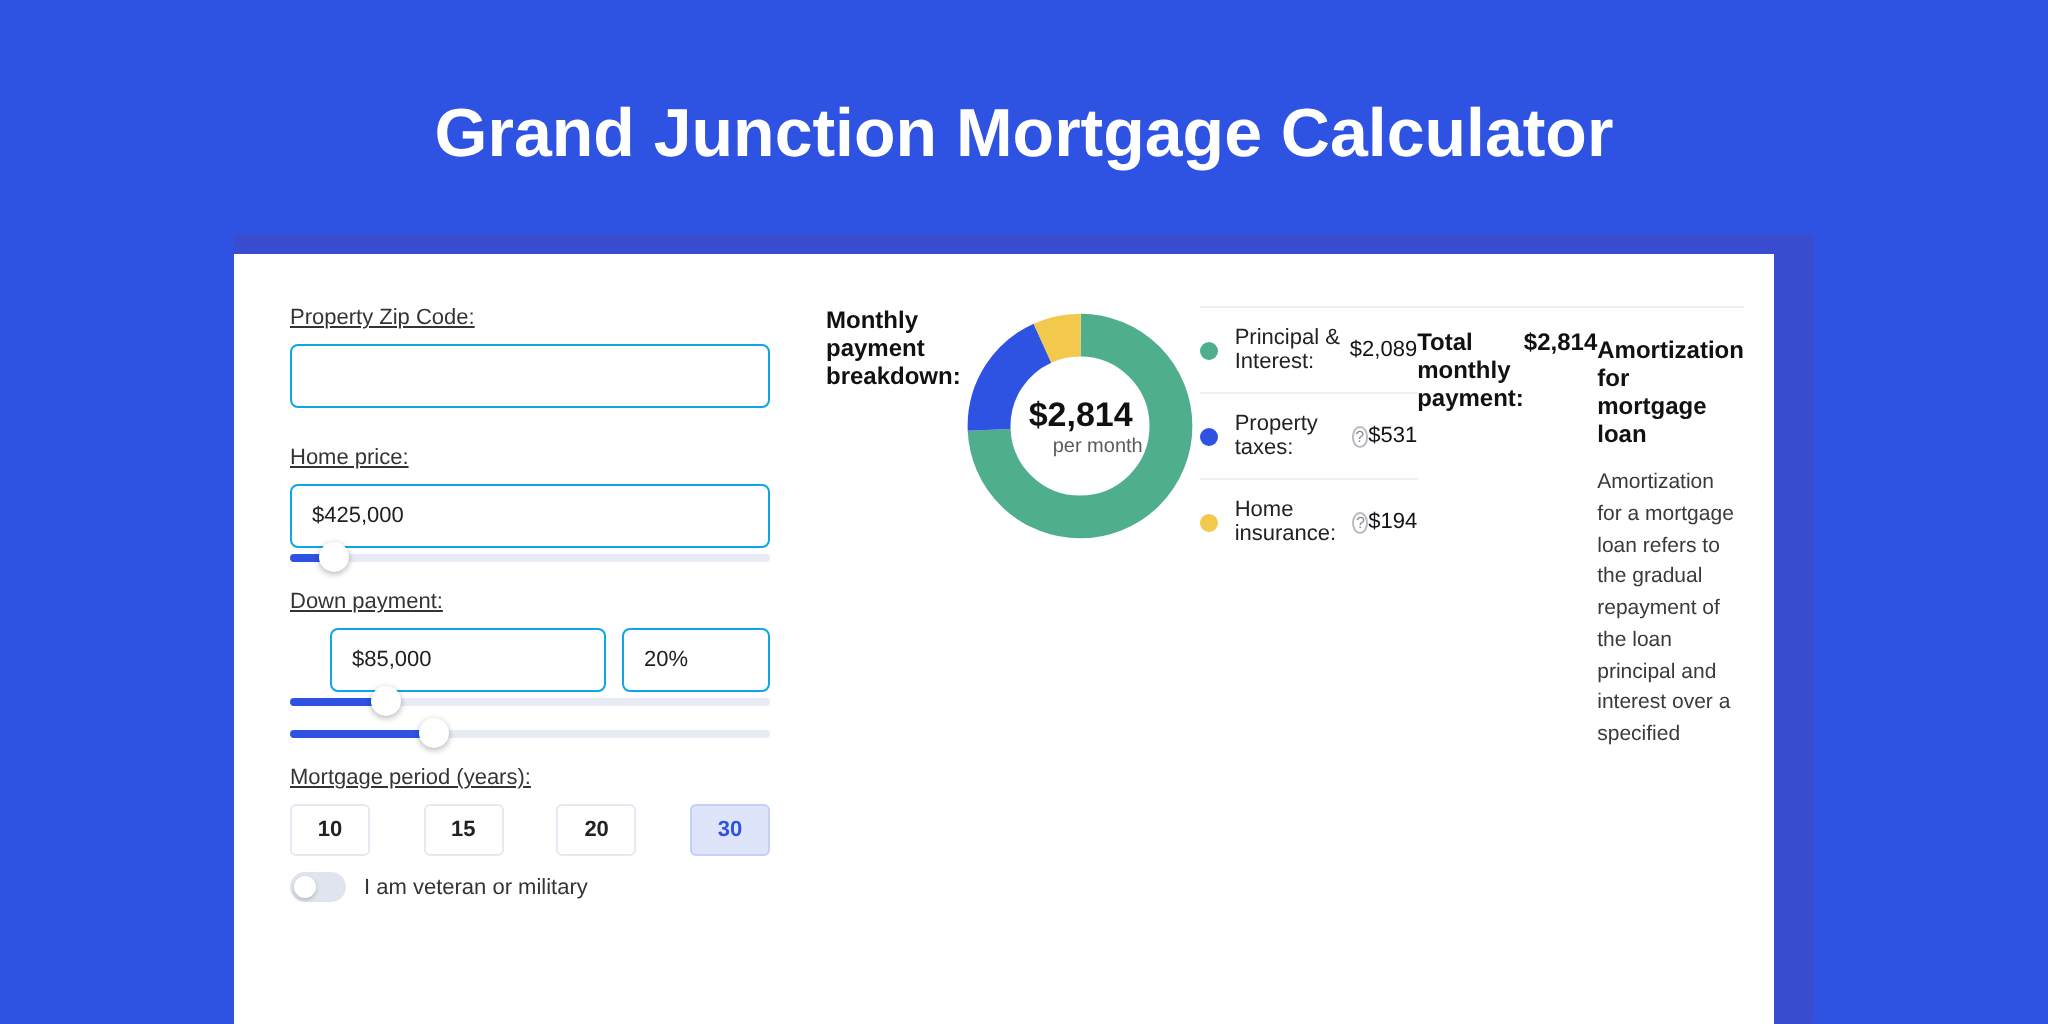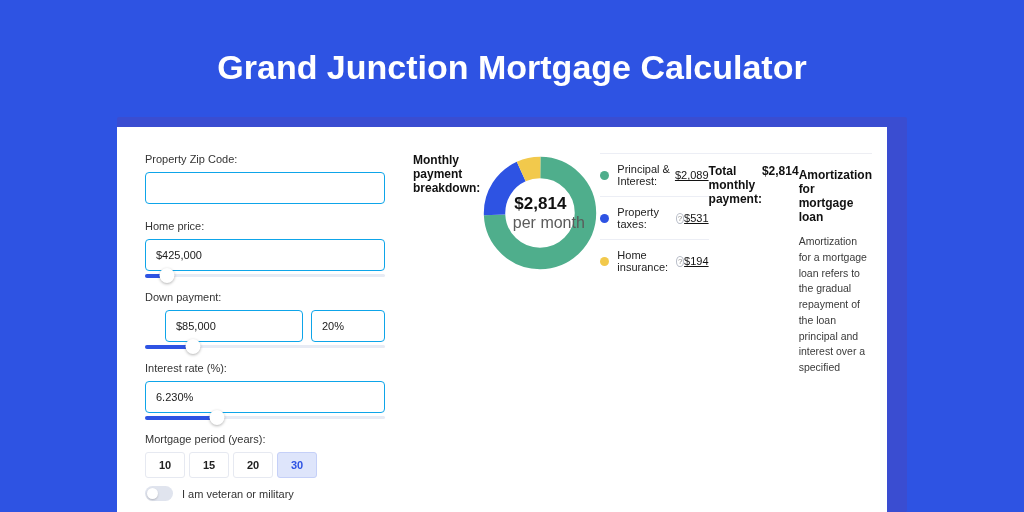--- a/index.html
+++ b/index.html
@@ -50,20 +50,21 @@
   }
   .right {
     flex: 1;
     display: flex;
     flex-direction: row;
   }
   .field-label {
     font-size: 11px;
     color: #343434;
     margin-bottom: 7px;
+    text-decoration: underline;
   }
   .input {
     width: 100%;
     border: 1px solid #0ea5e9;
     border-radius: 4px;
     padding: 9px 10px;
     font-size: 11px;
     color: #202020;
     background: #fff;
   }
@@ -88,21 +89,21 @@
     width: 15px;
     height: 15px;
     background: #fff;
     border-radius: 50%;
     box-shadow: 0 1px 3px rgba(0,0,0,0.3);
     transform: translateX(-50%);
   }
   .dp-row { display: flex; gap: 8px; margin-left: 20px; }
   .dp-row .input:first-child { flex: 1; }
   .dp-row .input:last-child { width: 74px; }
-  .period-row { display: flex; gap: 4px; }
+  .period-row { display: flex; gap: 4px; justify-content: space-between; }
   .period-btn {
     width: 40px;
     height: 26px;
     border: 1px solid #e6e9f1;
     border-radius: 3px;
     font-size: 11px;
     font-weight: 600;
     color: #222;
     background: #fff;
     display: flex;
@@ -157,37 +158,37 @@
   .donut svg { width: 120px; height: 120px; }
   .donut-center {
     position: absolute;
     inset: 0;
     display: flex;
     flex-direction: column;
     align-items: center;
     justify-content: center;
   }
   .donut-amount { font-size: 17px; font-weight: 700; color: #111; }
-  .donut-sub { font-size: 16px; color: #5b5b5b; margin-left: 17px; }
+  .donut-sub { font-size: 10px; color: #5b5b5b; margin-left: 17px; }
   .line {
     display: flex;
     align-items: center;
     padding: 9px 0;
     font-size: 11px;
     color: #222;
     justify-content: center;
   }
   .dot {
     width: 9px; height: 9px;
     border-radius: 50%;
     margin-right: 8px;
     flex-shrink: 0;
   }
   .line-label { flex: 1; display: flex; align-items: center; gap: 5px; }
-  .line-val { font-weight: 400; color: #131313; text-decoration: underline; }
+  .line-val { font-weight: 400; color: #131313; }
   .help {
     width: 11px; height: 11px;
     border: 1px solid #b7bcc7;
     border-radius: 50%;
     display: inline-flex;
     align-items: center;
     justify-content: center;
     font-size: 8px;
     color: #888;
   }
@@ -235,24 +236,20 @@
           <div class="dp-row">
             <input class="input" value="$85,000" style="">
             <input class="input" value="20%" style="">
           </div>
         </div>
         <div class="slider-track">
           <div class="slider-fill" id="dp-fill" style="width: 20%;"></div>
           <div class="slider-thumb" id="dp-thumb" style="left: 20%;"></div>
         </div>
 
-        <div class="field">
-          <div class="field-label">Interest rate (%):</div>
-          <input class="input" value="6.230%" style="">
-        </div>
         <div class="slider-track">
           <div class="slider-fill" id="rt-fill" style="width: 30%;"></div>
           <div class="slider-thumb" id="rt-thumb" style="left: 30%;"></div>
         </div>
 
         <div class="field-label">Mortgage period (years):</div>
         <div class="period-row" id="period-row">
             <div class="period-btn">10</div>
             <div class="period-btn">15</div>
             <div class="period-btn">20</div>

